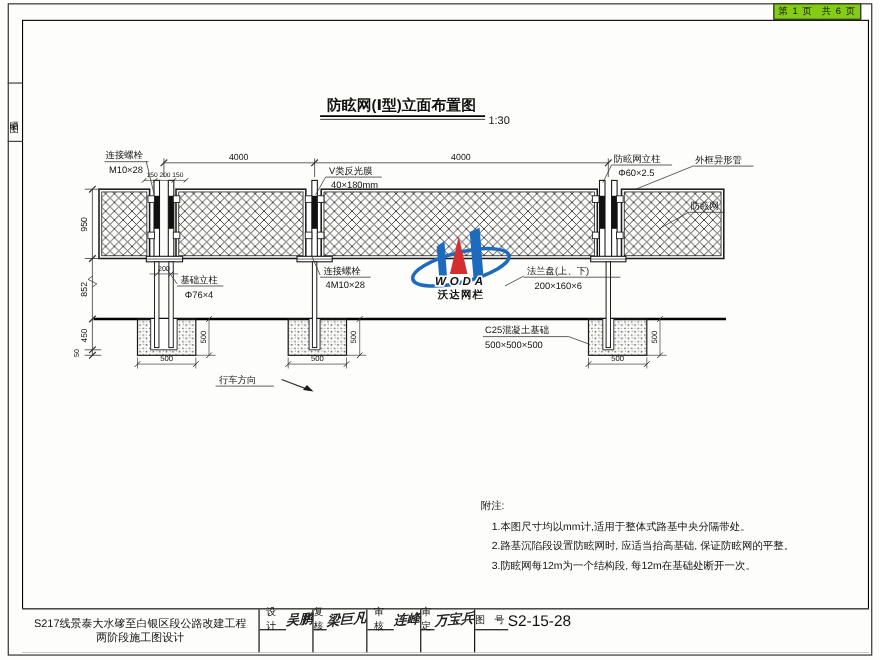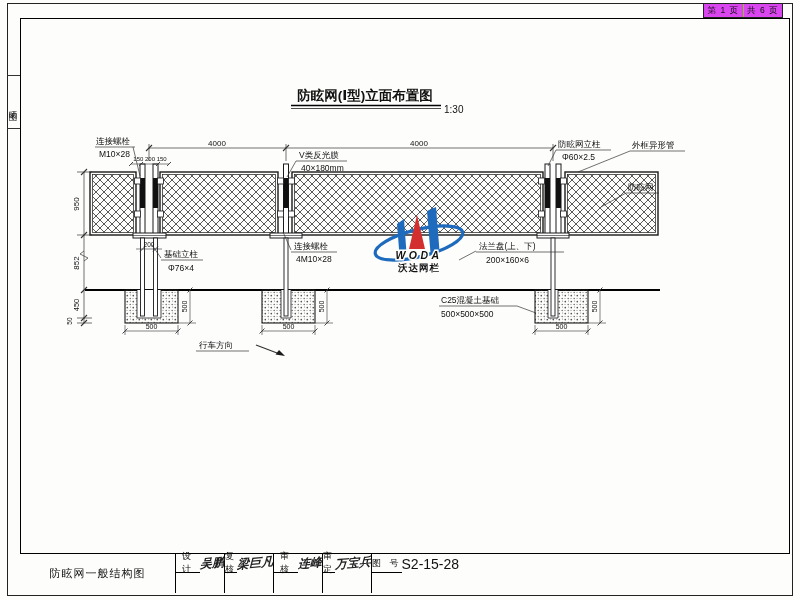--- a/index.html
+++ b/index.html
@@ -3,21 +3,21 @@
 <meta charset="utf-8">
 <style>
   html,body{margin:0;padding:0;background:#e8e8e8;}
   .sheet{position:relative;width:800px;height:600px;background:#fdfdfc;overflow:hidden;
          font-family:"Liberation Sans","DejaVu Sans",sans-serif;color:#111;}
   .abs{position:absolute;}
   .outer-border{left:7px;top:3px;width:786px;height:593px;border:1px solid #222;box-sizing:border-box;}
   .main-frame{left:20px;top:18px;width:770px;height:575px;border:1.8px solid #000;box-sizing:border-box;background:transparent;}
   svg{position:absolute;left:0;top:0;}
   svg text{font-family:"Liberation Sans","DejaVu Sans",sans-serif;fill:#111;}
-  .page-boxes{left:703px;top:3px;width:80px;height:15px;display:flex;border:1px solid #222;box-sizing:border-box;background:#d946ef;}
+  .page-boxes{left:703px;top:3px;width:80px;height:15px;display:flex;border:1px solid #222;box-sizing:border-box;background:#84cc16;}
   .page-box{flex:1;display:flex;align-items:center;justify-content:center;font-size:8.5px;letter-spacing:1px;}
   .page-box+.page-box{border-left:1px solid #84cc16;}
   .side-divider{left:7px;width:13px;height:1px;background:#333;}
   .side-tab{left:7px;top:84px;width:13px;height:44px;writing-mode:vertical-rl;text-orientation:upright;
             font-size:8.5px;display:flex;align-items:center;justify-content:center;letter-spacing:2px;}
   .notes{left:437px;top:452px;width:300px;font-size:9.5px;line-height:17.5px;}
   .notes .nt{margin-bottom:1px;}
   .notes .ni{padding-left:10px;}
   .title-block{left:20px;top:553px;width:770px;height:40px;border-top:1.8px solid #000;box-sizing:border-box;
                display:flex;background:#fdfdfc;}
@@ -276,23 +276,32 @@
       <rect x="386" y="245" width="66" height="28" fill="#fdfdfc"></rect>
       <ellipse cx="419" cy="243" rx="45" ry="13.5" transform="rotate(-14 419 243)" fill="none" stroke="#1e6bbd" stroke-width="3.2"></ellipse>
       <path d="M397,224 L404,219 L406.5,253 L399.5,255 Z" fill="#1e6bbd"></path>
       <path d="M427,211 L436,207 L439.5,251 L430.5,253 Z" fill="#1e6bbd"></path>
       <path d="M417,215 L409,249 L425,249 Z" fill="#d32f2f"></path>
       <text x="419" y="259" text-anchor="middle" font-size="10.5" font-weight="bold" font-style="italic" font-family="DejaVu Serif, Liberation Serif, serif" letter-spacing="3.5" fill="#10204f" stroke="#fdfdfc" stroke-width="3" paint-order="stroke">WODA</text>
       <text x="419" y="271" text-anchor="middle" font-size="9.5" font-weight="bold" letter-spacing="1" fill="#1e6bbd" stroke="#fdfdfc" stroke-width="2.5" paint-order="stroke">沃达网栏</text>
     </g>
   </svg>
 
+  <div class="abs notes">
+    <div class="nt">附注:</div>
+    <div class="ni">1.本图尺寸均以mm计,适用于整体式路基中央分隔带处。</div>
+    <div class="ni">2.路基沉陷段设置防眩网时, 应适当抬高基础, 保证防眩网的平整。</div>
+    <div class="ni">3.防眩网每12m为一个结构段, 每12m在基础处断开一次。</div>
+  </div>
 
   <div class="abs title-block">
-    <div class="tb-cell tb-name">防眩网一般结构图</div>
+    <div class="tb-cell tb-project">
+      <div>S217线景泰大水䃎至白银区段公路改建工程</div>
+      <div>两阶段施工图设计</div>
+    </div>
     <div class="tb-cell tb-sign">
       <div class="hd">设 计</div>
       <div class="sg">
           <span class="sig-text">吴鹏</span>
         </div>
     </div>
     <div class="tb-cell tb-sign">
       <div class="hd">复 核</div>
       <div class="sg">
           <span class="sig-text">梁巨凡</span>

